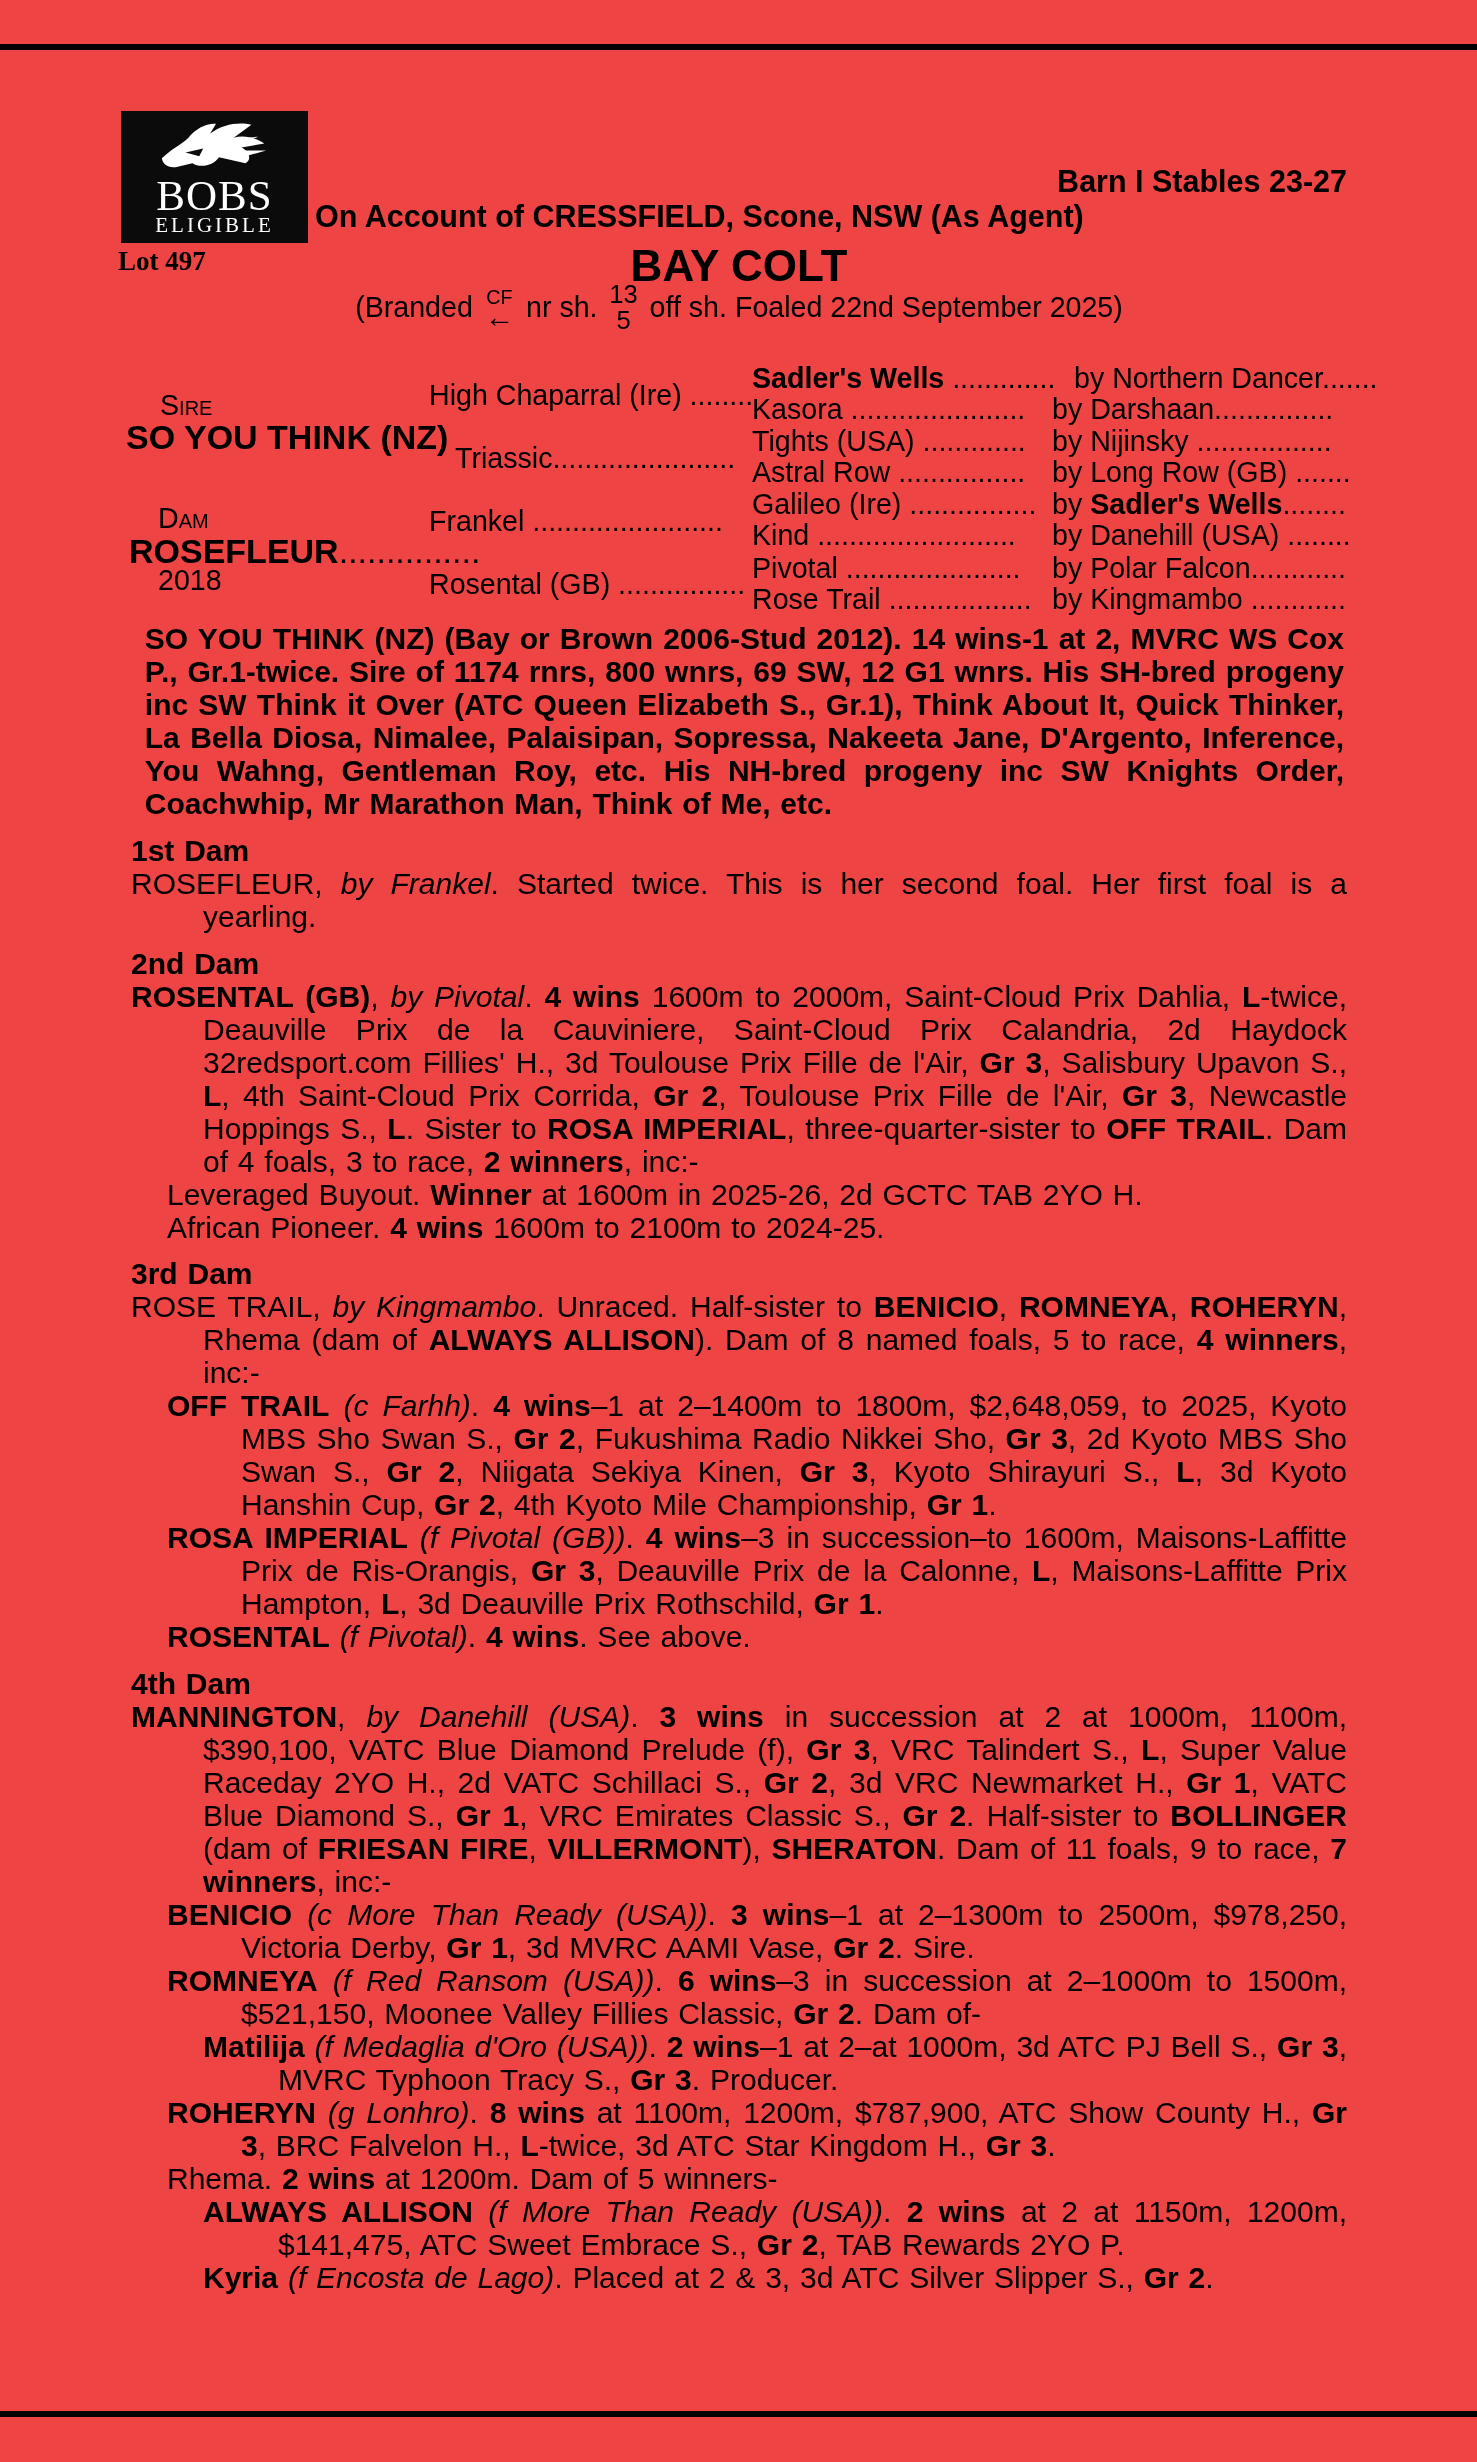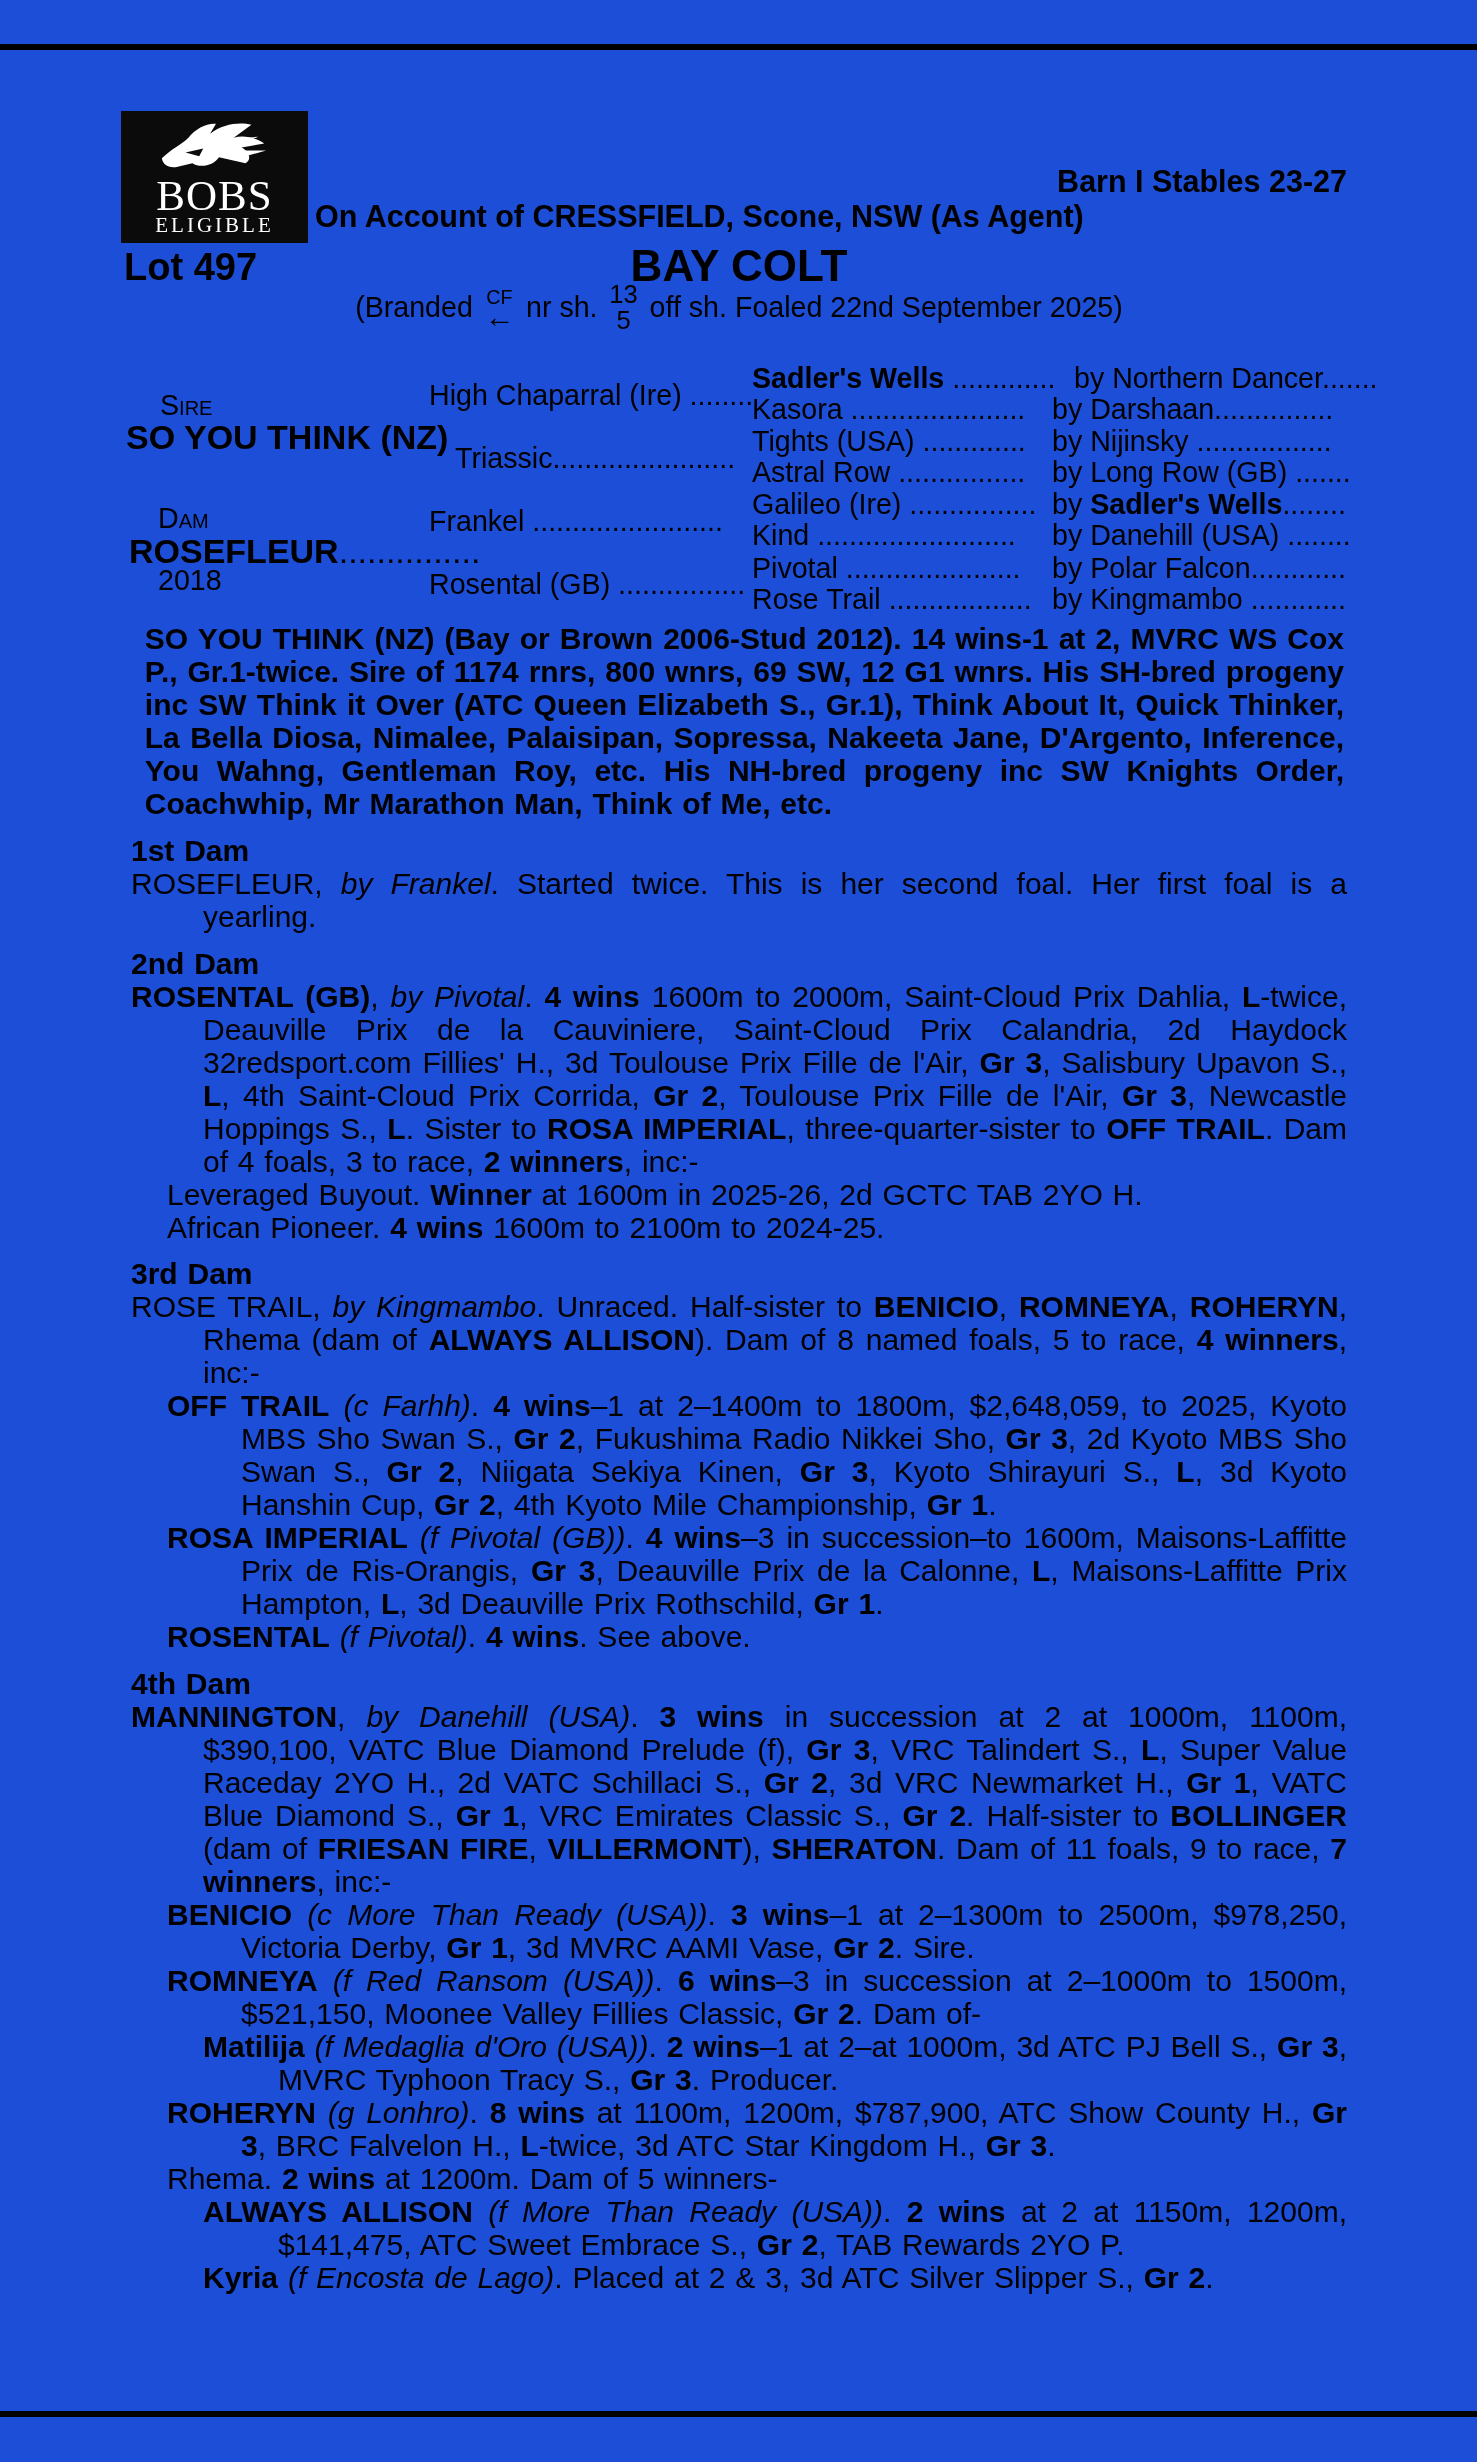--- a/index.html
+++ b/index.html
@@ -1,33 +1,33 @@
 <!DOCTYPE html>
 <html><head>
 <meta charset="utf-8">
 <style>
   html,body{margin:0;padding:0;background:#ffffff;}
   body{font-family:"Liberation Sans", sans-serif; color:#000;}
-  #page{position:relative;width:1478px;height:2463px;background:#1d4ed8;overflow:hidden;}
+  #page{position:relative;width:1478px;height:2463px;background:#ef4444;overflow:hidden;}
 
   .rule{position:absolute;left:0;width:1478px;height:5.9px;background:#000;}
   #top-rule{top:44px;}
   #bottom-rule{top:2411px;}
 
   
   #logo{position:absolute;left:121px;top:111px;width:187px;height:132px;background:#0b0b0b;
         display:flex;flex-direction:column;align-items:center;justify-content:flex-start;}
   #logo svg{width:148px;height:61px;margin-top:3.9px;}
   .logo-line1{font-family:"Liberation Serif",serif;color:#fff;font-size:43px;line-height:39px;letter-spacing:1px;}
   .logo-line2{font-family:Liberation Serif, serif;color:#fff;font-size:21px;line-height:21.7px;letter-spacing:3px;}
 
   
   #barn{position:absolute;right:131px;top:164px;font-weight:bold;font-size:30.5px;}
   #account{position:absolute;left:315px;top:199px;font-weight:bold;font-size:30.5px;}
-  #lot{position:absolute;left:124px;top:246px;font-weight:bold;font-size:38px;}
+  #lot{position:absolute;left:118px;top:246px;font-weight:bold;font-size:27px;font-family:Liberation Serif, serif;}
   #colt-title{position:absolute;left:131px;top:241px;width:1216px;text-align:center;font-weight:bold;font-size:44px;}
   #brand-line{position:absolute;left:131px;top:282px;width:1216px;display:flex;justify-content:center;align-items:center;gap:11.8px;font-size:28.6px;}
   .brand-mark{display:inline-flex;flex-direction:column;align-items:center;line-height:1;}
   .brand-letters{font-size:19.7px;line-height:17.7px;}
   .brand-arrow{font-size:29.6px;line-height:19.7px;}
   .fraction{display:inline-flex;flex-direction:column;align-items:center;line-height:1;}
   .fraction span{font-size:25.6px;line-height:25.6px;}
 
   
   .ped-item{position:absolute;font-size:28.6px;white-space:nowrap;}

